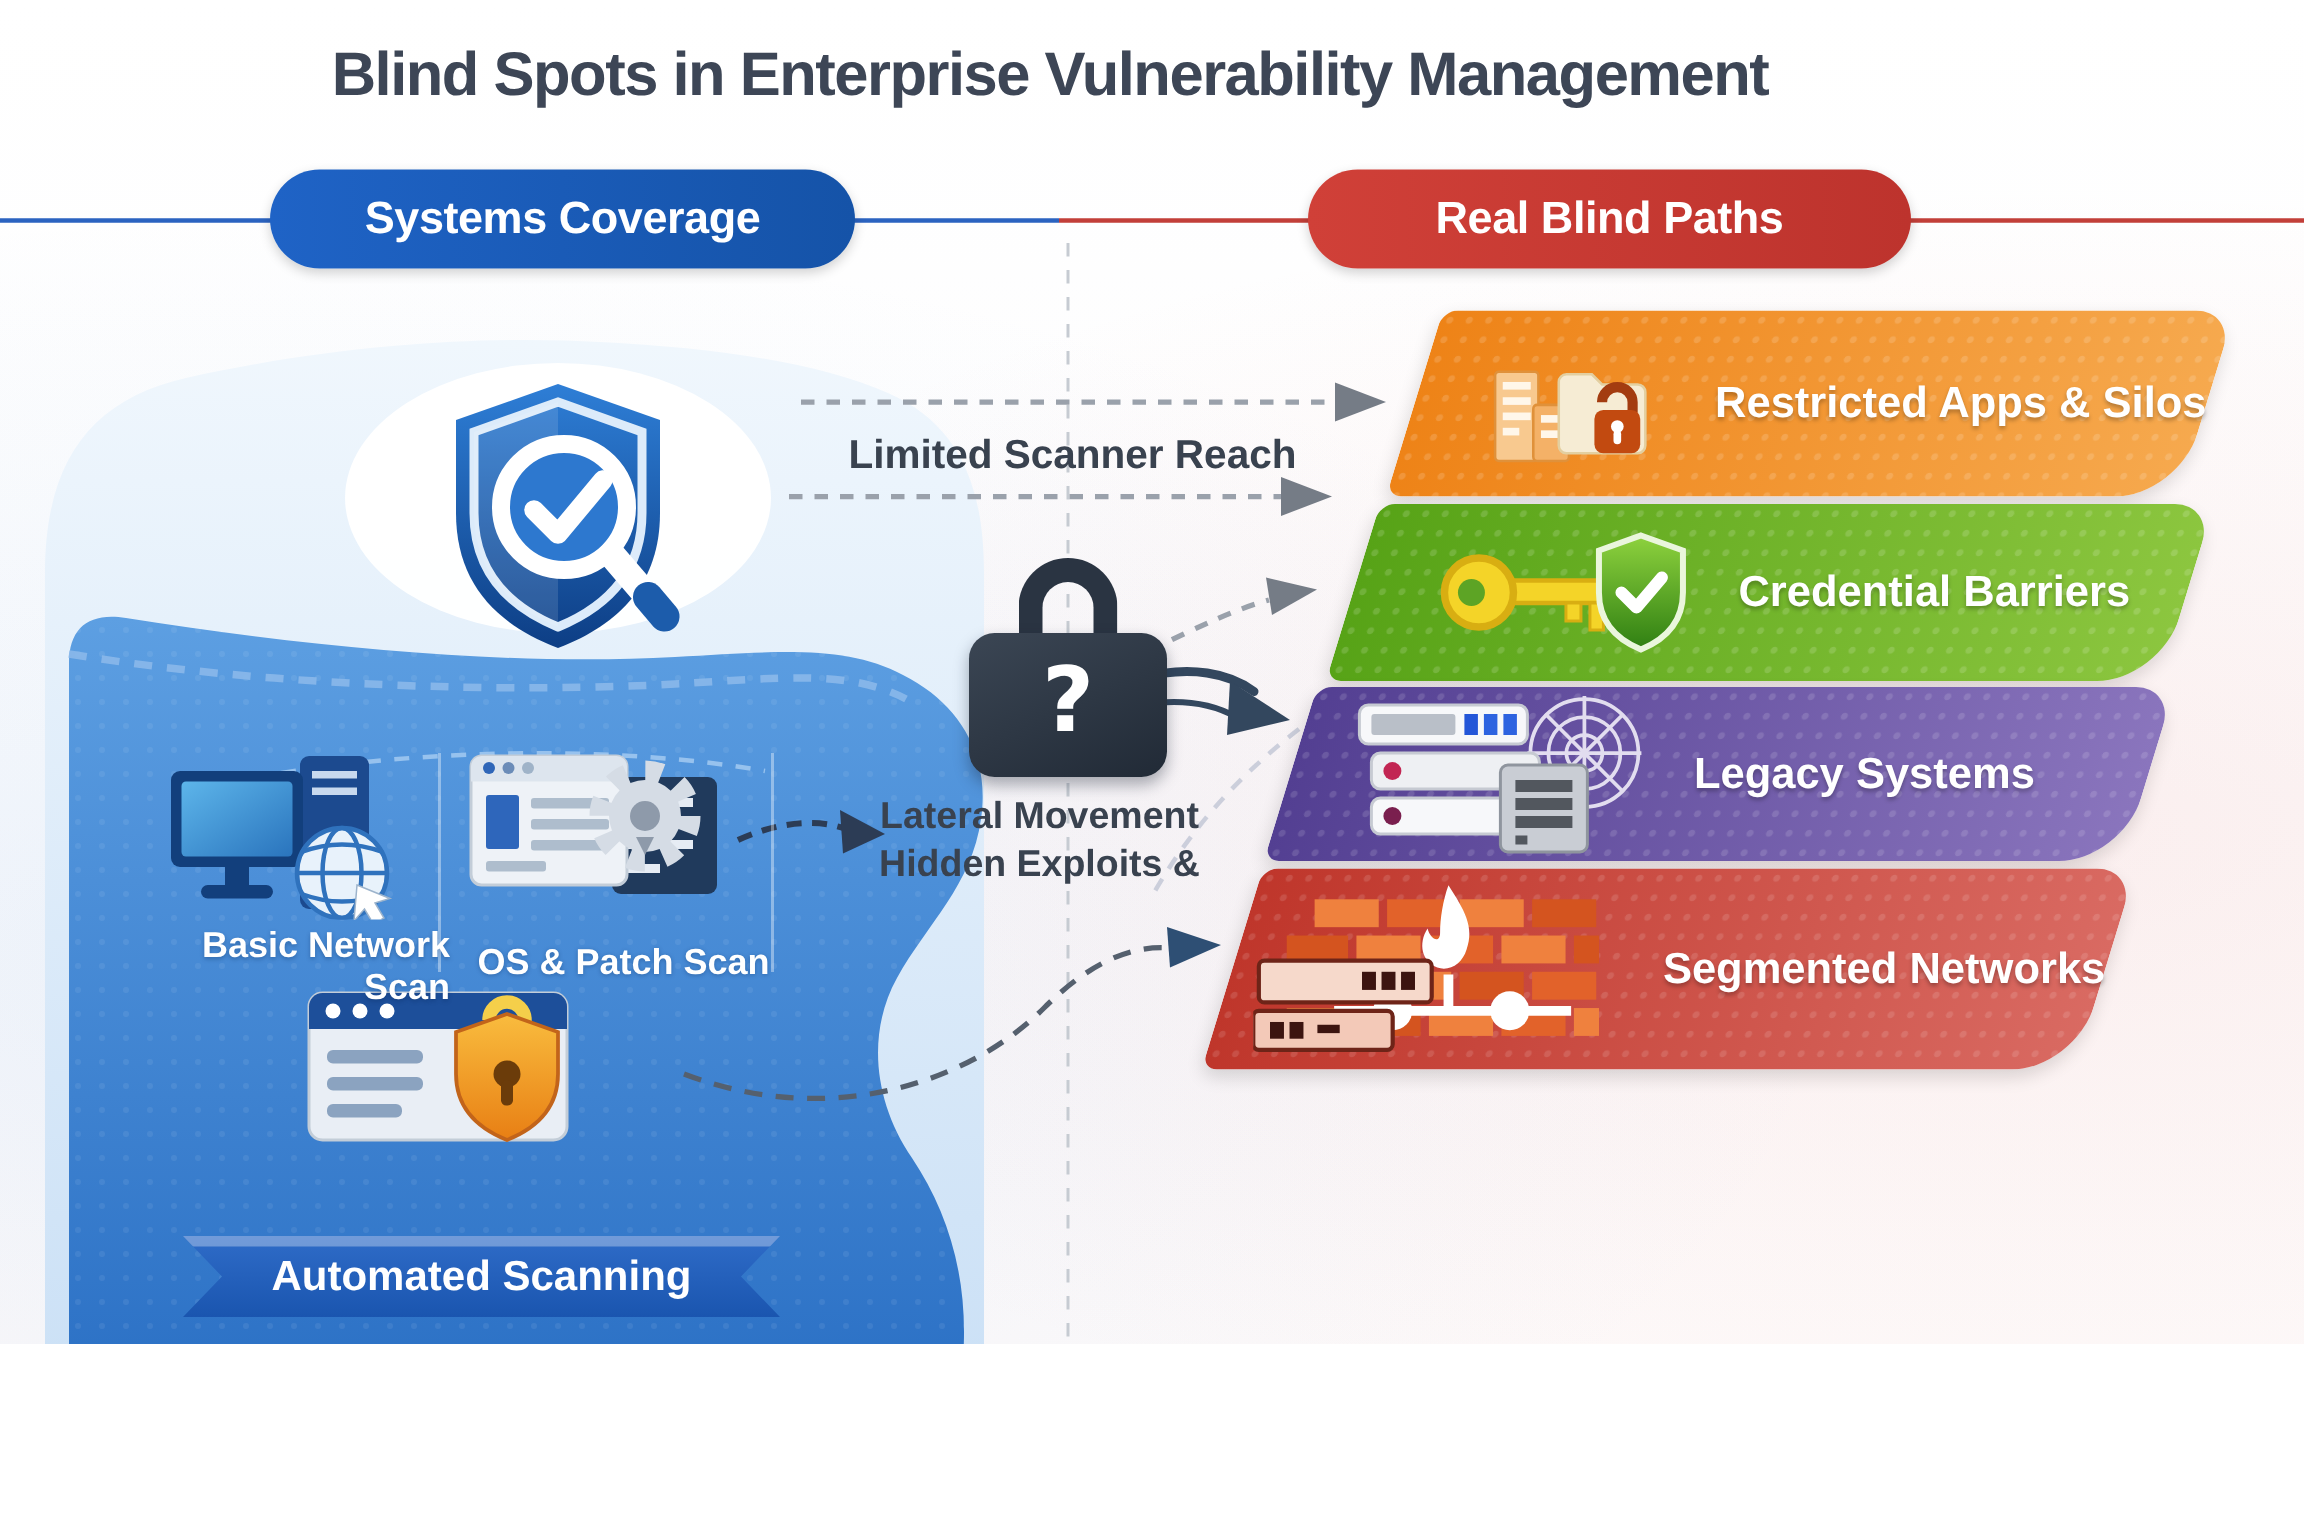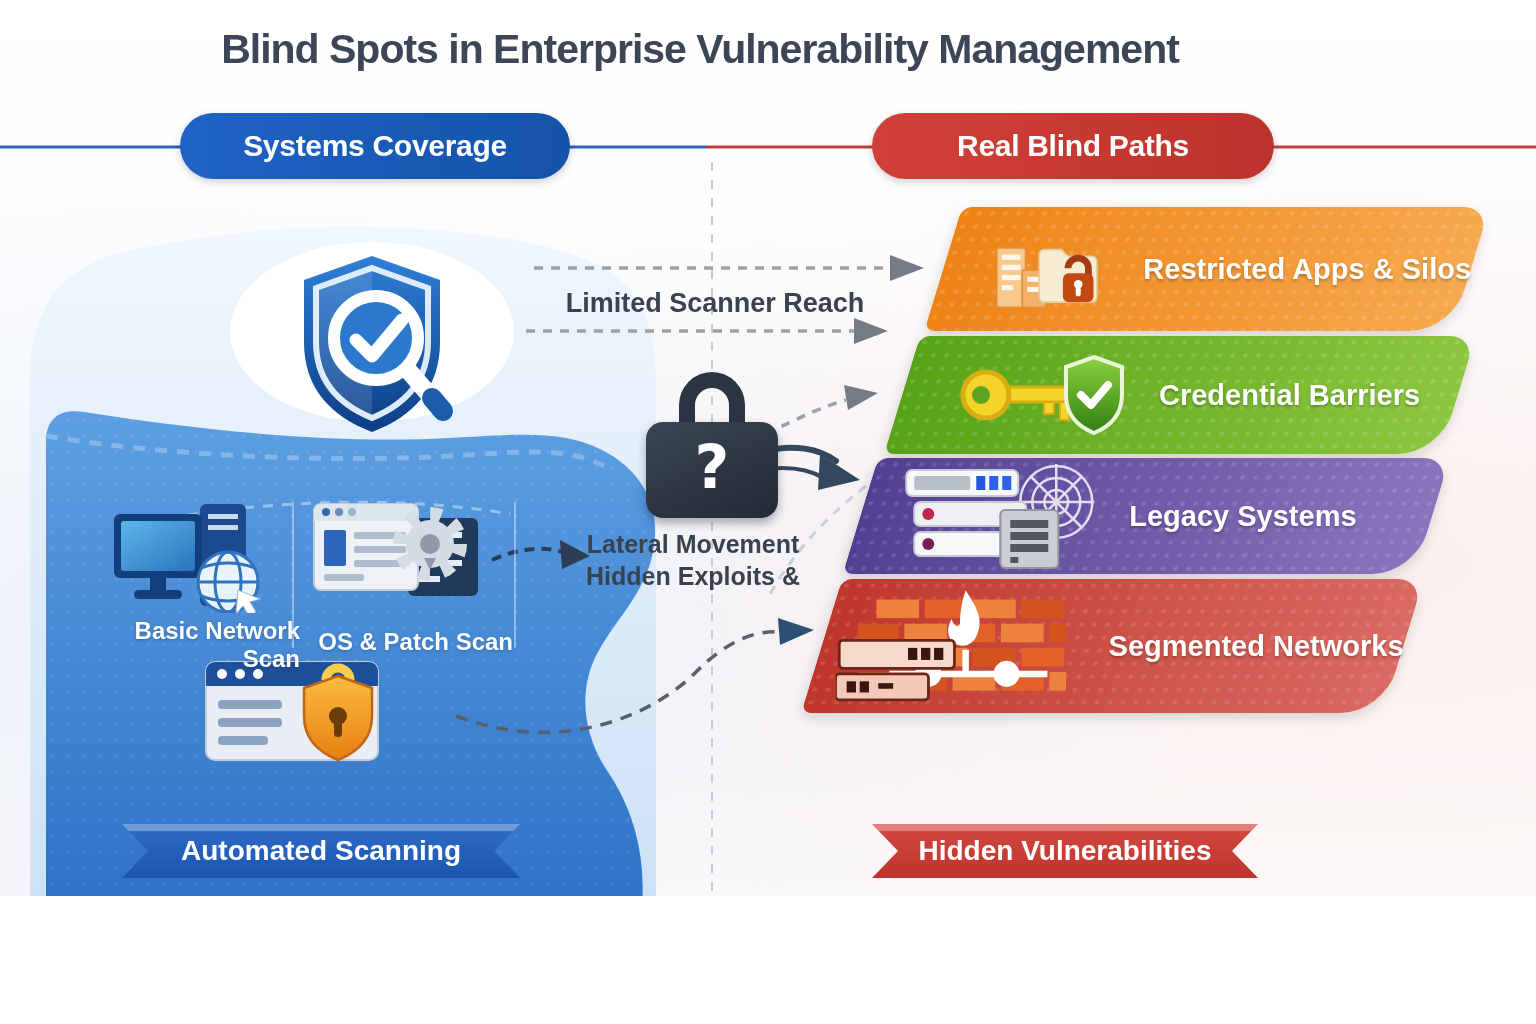--- a/index.html
+++ b/index.html
@@ -246,23 +246,20 @@
     </g>
   </svg>
 
   <div id="lbl-basic" class="scan-label abs">Basic Network Scan</div>
   <div id="lbl-os" class="scan-label abs">OS &amp; Patch Scan</div>
   <div id="div1" class="v-div abs"></div>
   <div id="div2" class="v-div abs"></div>
 
   <div id="ribbon-blue" class="ribbon abs">
     <span>Automated Scanning</span>
-  </div>
-  <div id="ribbon-red" class="ribbon abs">
-    <span>Hidden Vulnerabilities</span>
   </div>
 
   <div id="banner-orange" class="banner abs">
     <div class="inner">
       <svg width="130" height="95" viewBox="0 0 130 95">
         <rect x="2" y="22" width="34" height="70" rx="3" fill="#f8c98f" stroke="#e0913a" stroke-width="2"></rect>
         <rect x="8" y="30" width="22" height="6" fill="#fff7ea"></rect>
           <rect x="8" y="42" width="22" height="6" fill="#fff7ea"></rect>
         <rect x="8" y="54" width="22" height="6" fill="#fff7ea"></rect>
           <rect x="8" y="66" width="13" height="6" fill="#fff7ea"></rect>

